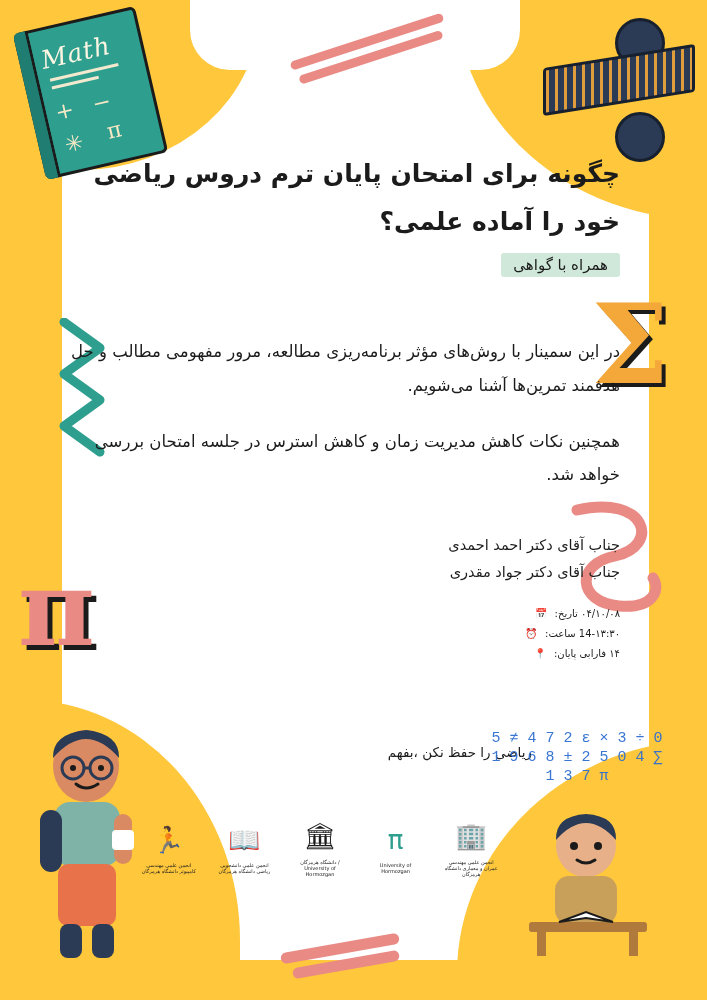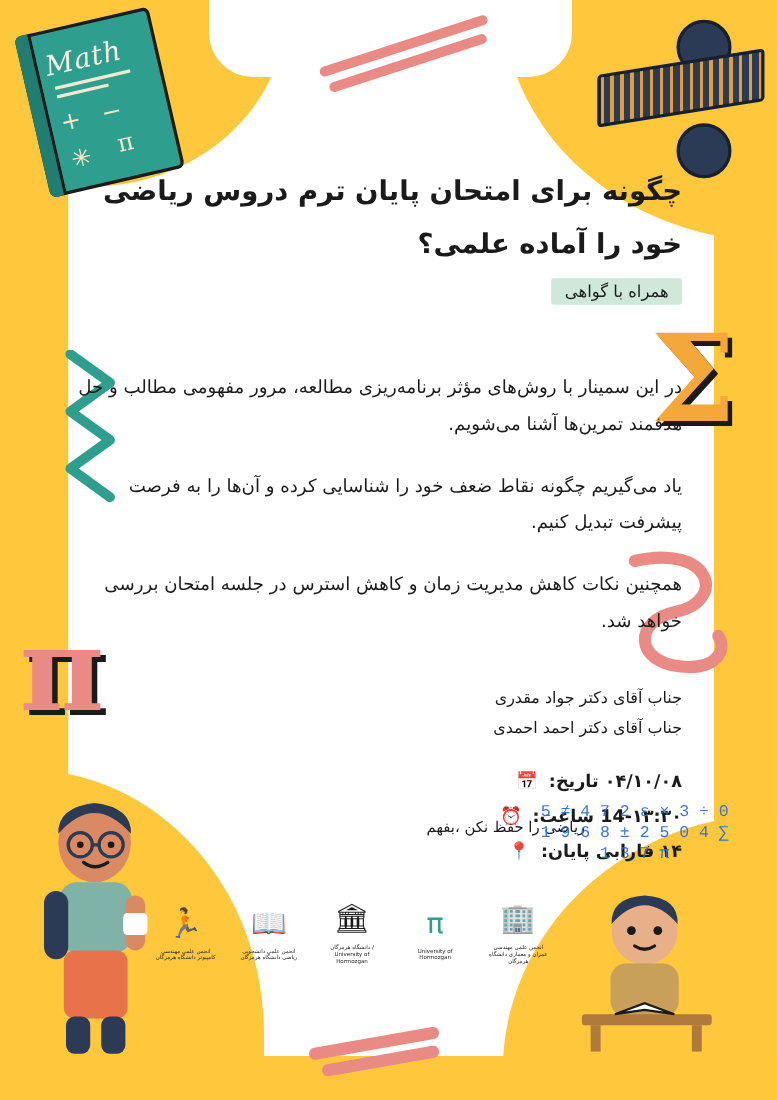--- a/index.html
+++ b/index.html
@@ -147,21 +147,21 @@
   }
   .para{
     font-size:16.5px;line-height:2.05;margin:22px 0 0 0;color:#1b1b1b;
   }
   .para.p1{margin-top:58px;}
   .speakers{
     margin-top:40px;font-size:14.5px;line-height:1.85;
   }
   .speakers .lbl{font-size:14.5px;}
   .meta{
-    margin-top:18px;font-size:16px;line-height:2.0;font-weight:bold;
+    margin-top:18px;font-size:10px;line-height:2.0;
   }
   .meta .row{display:block;}
   .meta .emoji{margin-right:4px;}
   .tagline{
     position:absolute;right:175px;top:744px;font-size:13.5px;color:#1b1b1b;
     direction:rtl;
   }
 
   
   .logos{
@@ -246,26 +246,25 @@
   <div class="content">
     <h1 class="headline">
       <span>چگونه برای امتحان پایان ترم دروس ریاضی</span><br>
       <span>خود را آماده علمی؟</span>
     </h1>
     <div style="padding-left:280px;">
       <span class="cert-badge">همراه با گواهی</span>
     </div>
 
     <p class="para p1">در این سمینار با روش‌های مؤثر برنامه‌ریزی مطالعه، مرور مفهومی مطالب و حل هدفمند تمرین‌ها آشنا می‌شویم.</p>
-    <p class="para">یاد می‌گیریم چگونه نقاط ضعف خود را شناسایی کرده و آن‌ها را به فرصت پیشرفت تبدیل کنیم.</p>
     <p class="para">همچنین نکات کاهش مدیریت زمان و کاهش استرس در جلسه امتحان بررسی خواهد شد.</p>
 
     <div class="speakers">
+      <div>جناب آقای دکتر احمد احمدی</div>
       <div>جناب آقای دکتر جواد مقدری</div>
-      <div>جناب آقای دکتر احمد احمدی</div>
     </div>
 
     <div class="meta">
       <span class="row">
         <span>۰۴/۱۰/۰۸</span>
         <span>تاریخ:</span>
         <span class="emoji">📅</span>
       </span>
       <span class="row">
         <span>14-۱۳:۳۰</span>

